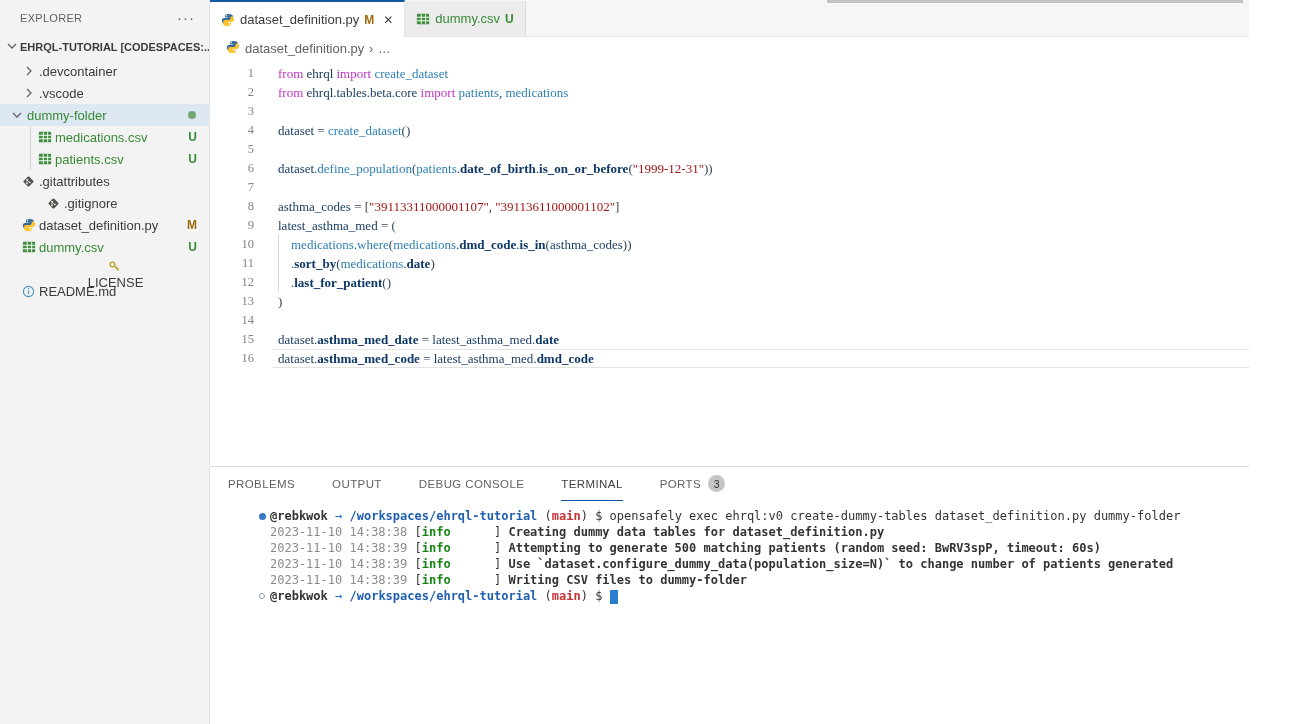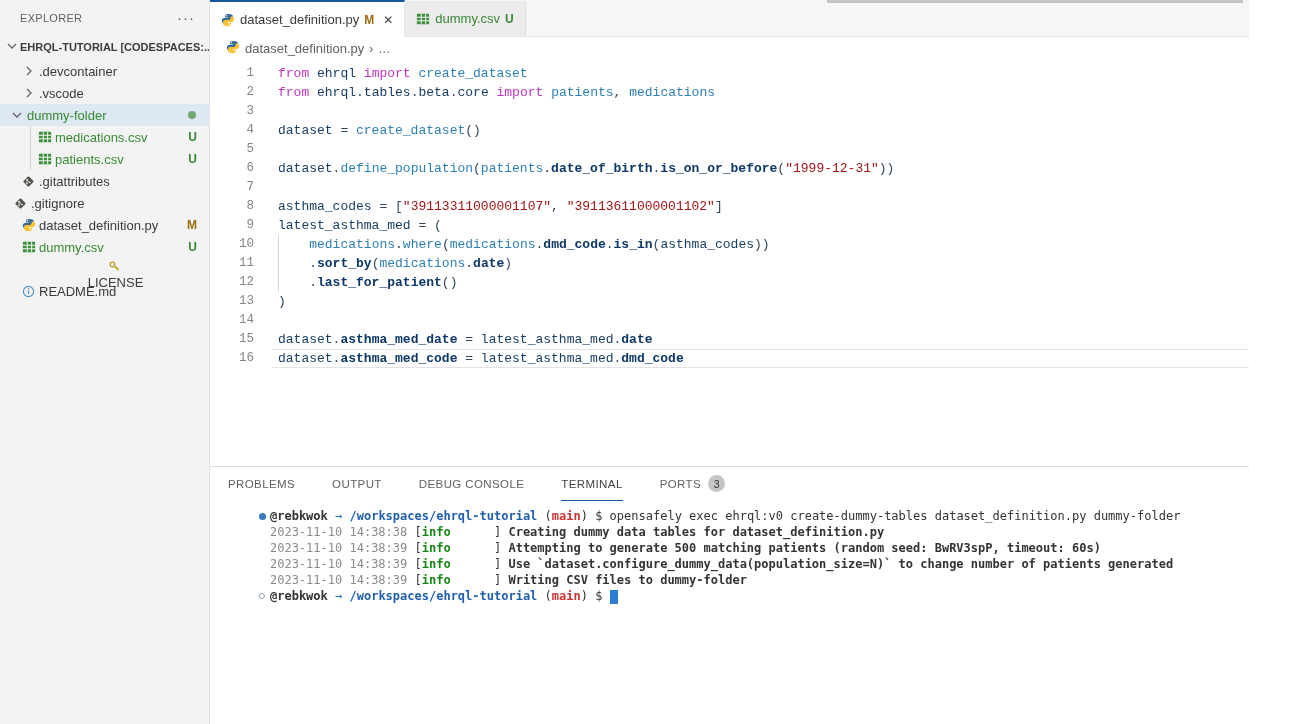--- a/index.html
+++ b/index.html
@@ -37,21 +37,21 @@
   .tab .lbl.muted { color:#6e6e6e; }
   .tab .dirty { font-size:12px; font-weight:bold; }
   .tab .dirty.amber { color:#9d6a10; }
   .tab .dirty.green { color:#388a34; }
   .tab .close { font-size:12px; color:#424242; margin-left:4px; cursor:pointer; }
 
   .breadcrumb { display:flex; align-items:center; gap:5px; height:23px; padding-left:16px; font-size:13px; color:#616161; background:#fff; }
   .breadcrumb .sep { color:#616161; font-size:12px; }
 
   
-  .editor { height:406px; padding-top:4px; font-family:Liberation Mono, monospace; font-size:13px; overflow:hidden; }
+  .editor { height:406px; padding-top:4px; font-family:Liberation Serif, serif; font-size:13px; overflow:hidden; }
   .cl { position:relative; height:19px; line-height:19px; white-space:pre; }
   .cl .ln { display:inline-block; width:44px; text-align:right; color:#858585; font-size:12.5px; vertical-align:top; }
   .cl .code { padding-left:24px; }
   .cl.cur::before { content:""; position:absolute; left:62px; right:0; top:0; bottom:0; border-top:1px solid #e3e3e3; border-bottom:1px solid #e3e3e3; pointer-events:none; }
   .cl .guide { position:absolute; left:68px; top:0; bottom:0; border-left:1px solid #d8d8d8; }
   .kw { color:#bd36bd; } .id { color:#1a3e63; } .at { color:#0d3766; font-weight:600; }
   .fn { color:#2e7fb4; } .st { color:#a31515; } .pn { color:#33475c; }
 
   
   .panel { position:absolute; left:0; right:0; bottom:0; top:466px; background:#fff; border-top:1px solid #dcdcdc; }
@@ -149,21 +149,21 @@
               <rect x="3.2" y="3.2" width="9.6" height="9.6" rx="1.4" transform="rotate(45 8 8)" fill="#56544f"></rect>
               <path d="M6.2 5.5v5M6.2 6l3.4 3.2" stroke="#f3f3f3" stroke-width="1"></path>
               <circle cx="6.2" cy="5.5" r="1" fill="#f3f3f3"></circle>
               <circle cx="6.2" cy="10.5" r="1" fill="#f3f3f3"></circle>
               <circle cx="9.8" cy="9.3" r="1" fill="#f3f3f3"></circle>
             </svg>
           </span>
           <span class="lbl ">.gitattributes</span>
           <span class="spacer"></span>
         </div>
-        <div class="titem" style="padding-left: 12px;">
+        <div class="titem" style="padding-left: 20px; margin-left: 25px;">
           <span class="ficon">
             <svg width="13" height="13" viewBox="0 0 16 16">
               <rect x="3.2" y="3.2" width="9.6" height="9.6" rx="1.4" transform="rotate(45 8 8)" fill="#56544f"></rect>
               <path d="M6.2 5.5v5M6.2 6l3.4 3.2" stroke="#f3f3f3" stroke-width="1"></path>
               <circle cx="6.2" cy="5.5" r="1" fill="#f3f3f3"></circle>
               <circle cx="6.2" cy="10.5" r="1" fill="#f3f3f3"></circle>
               <circle cx="9.8" cy="9.3" r="1" fill="#f3f3f3"></circle>
             </svg>
           </span>
           <span class="lbl ">.gitignore</span>

